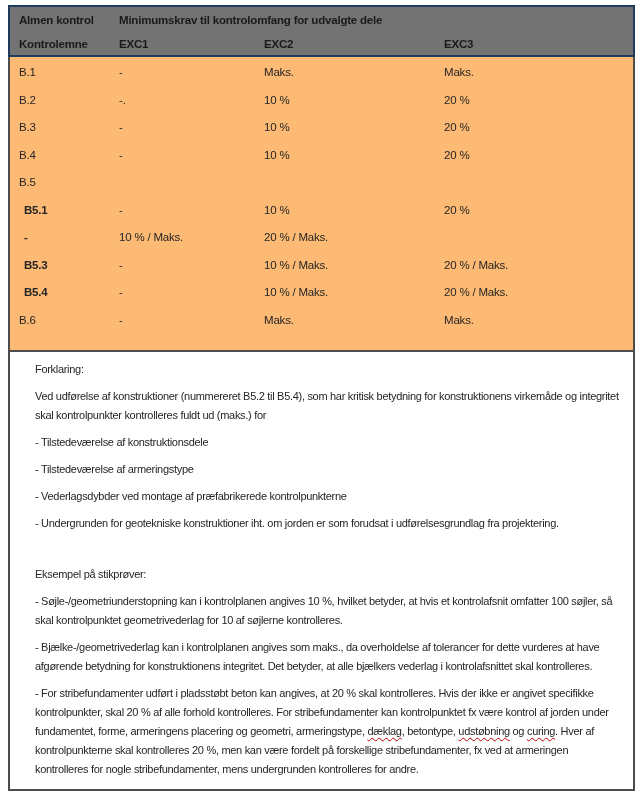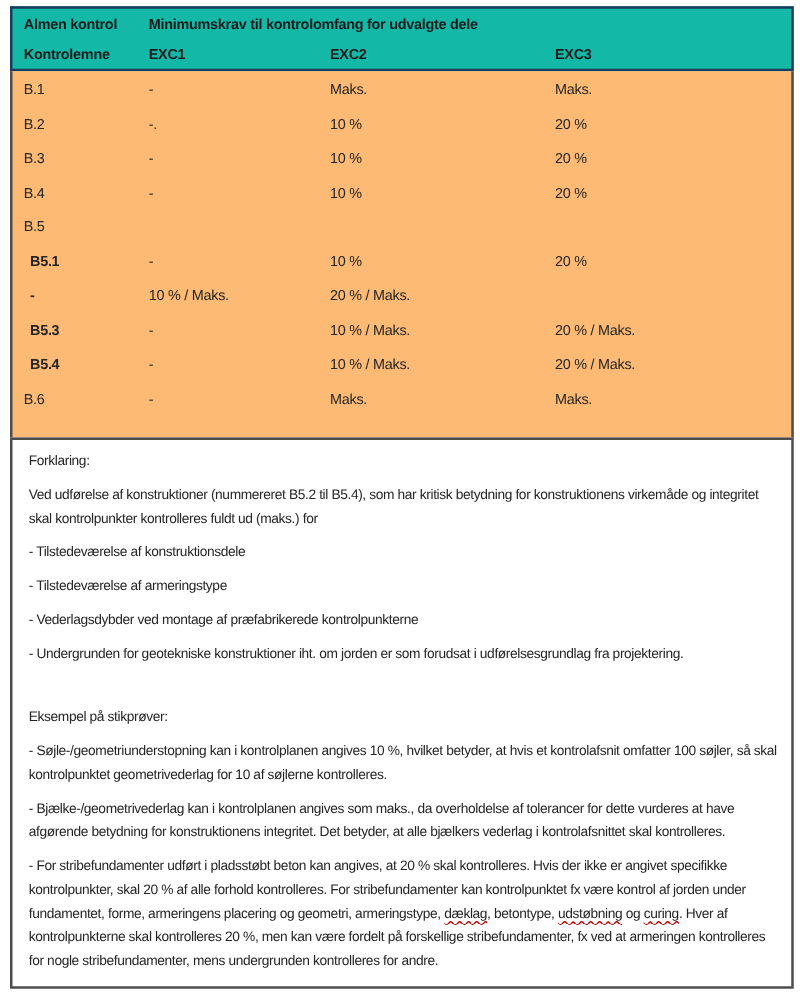--- a/index.html
+++ b/index.html
@@ -7,21 +7,21 @@
     width:643px;height:800px;overflow:hidden;position:relative;
     font-family:"Liberation Sans","DejaVu Sans",sans-serif;
     color:#252525;
     -webkit-font-smoothing:antialiased;
   }
   .page{position:absolute;inset:0;padding:5px 8px 8px 8px;box-sizing:border-box;}
 
   
   .control-table{width:100%;box-sizing:border-box;}
   .thead{
-    background:#14b8a6;
+    background:#737373;
     border:2px solid #1c3b5e;
     box-sizing:border-box;
   }
   .hrow{display:grid;grid-template-columns:100px 145px 180px 1fr;}
   .hrow > div{
     padding:7px 0 5px 9px;
     font-size:11.5px;font-weight:bold;letter-spacing:-0.2px;
     color:#1a1a1a;white-space:nowrap;
   }
   .hrow .span3{grid-column:2/5;}
@@ -43,21 +43,21 @@
   .text-box{
     border:2px solid #4d4d4d;
     margin-top:-2px;
     box-sizing:border-box;
     height:441px;
     padding:8px 9px 6px 9px;
     overflow:hidden;
     background:#ffffff;
   }
   .text-box p{
-    margin:0 0 8px 4px;
+    margin:0 0 8px 16px;
     font-size:11px;letter-spacing:-0.3px;
     line-height:19px;color:#252525;
   }
   .examples-title{margin-top:32px !important;}
   .sq{
     text-decoration:underline wavy #c00000 1px;
     text-decoration-skip-ink:none;
     text-underline-offset:2px;
   }
 </style>

